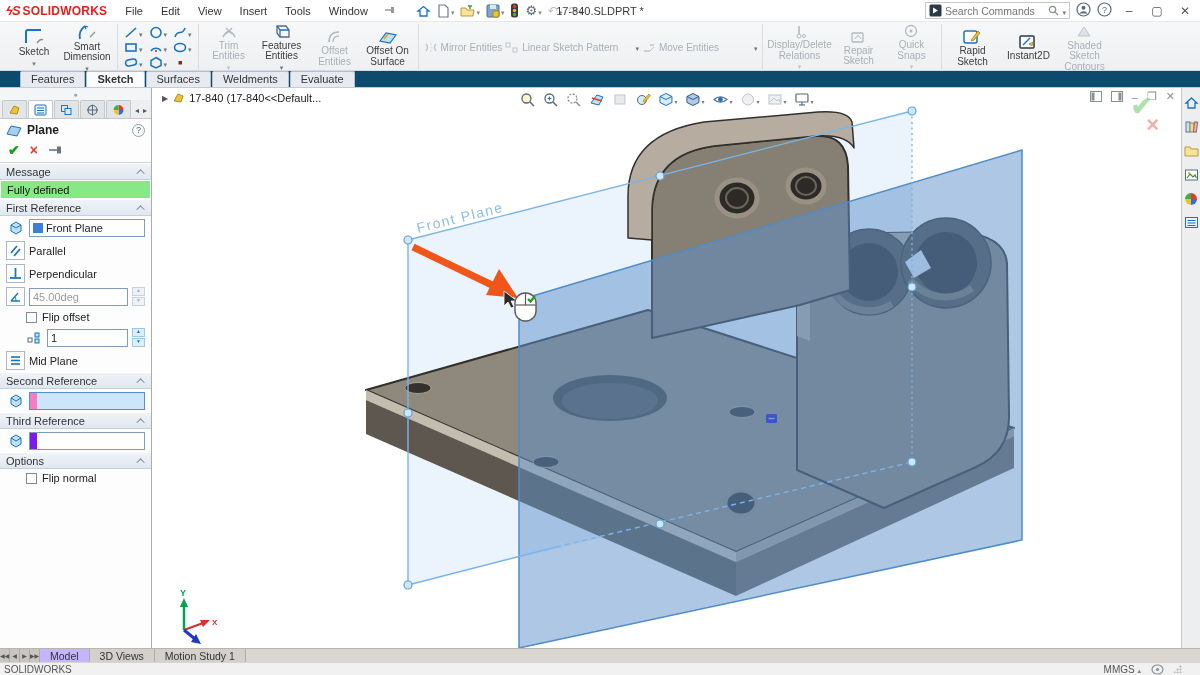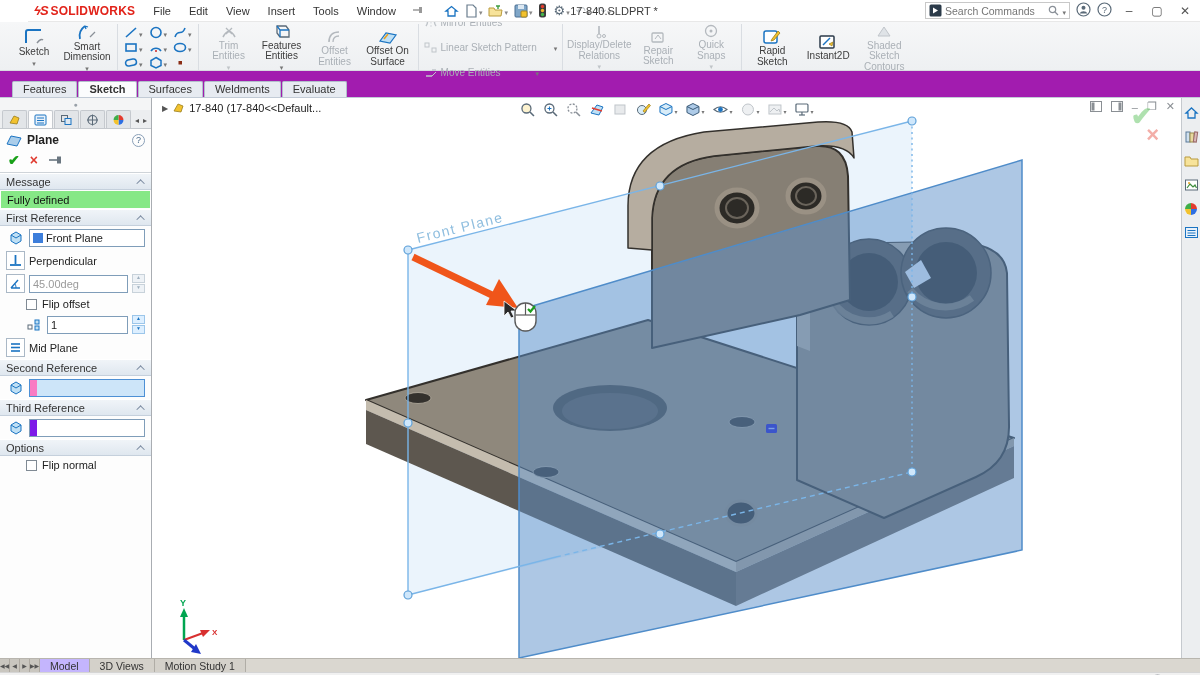--- a/index.html
+++ b/index.html
@@ -1,17 +1,17 @@
 <!DOCTYPE html>
 <html><head>
 <meta charset="utf-8">
 <style>
   * { margin:0; padding:0; box-sizing:border-box; }
   html,body { width:1200px; height:675px; overflow:hidden; font-family:"Liberation Sans", sans-serif; background:#fff; }
-  .titlebar { height:22px; display:flex; align-items:center; background:#fff; font-size:11px; color:#333; position:relative; border-bottom:1px solid #e8e8e8;margin-left:28px;}
+  .titlebar { height:22px; display:flex; align-items:center; background:#fff; font-size:11px; color:#333; position:relative; border-bottom:1px solid #e8e8e8;}
   .logo { display:flex; align-items:center; gap:3px; padding:0 10px 0 6px; }
   .logo .glyph { color:#e2231a; font-weight:bold; font-style:italic; font-size:13px; letter-spacing:-1px;}
   .logo .word { color:#e2231a; font-size:12px; letter-spacing:.2px;}
   .logo .word b{ font-weight:bold; }
   .menubar { display:flex; gap:2px; }
   .menubar .mi { padding:3px 8px; cursor:default; }
   .pin-ico { margin:0 8px; opacity:.75;}
   .qat { display:flex; align-items:center; gap:2px; margin-left:10px;}
   .qbtn { display:flex; align-items:center; padding:1px 2px; }
   .qbtn .dd2::after{ content:"▾"; font-size:7px; color:#888; margin-left:1px;}
@@ -23,23 +23,23 @@
   .ribbon { height:49px; background:linear-gradient(#f6f7f8,#eef0f2); display:flex; align-items:stretch; padding:2px 0 0 4px; border-bottom:1px solid #d7dbe0;}
   .rgroup { display:flex; align-items:center; padding:0 5px; border-right:1px solid #d9dde2; gap:3px;}
   .bigbtn { width:50px; display:flex; flex-direction:column; align-items:center; justify-content:flex-start; font-size:10px; color:#3c3c3c; text-align:center; line-height:1.05; padding-top:2px;}
   .bigbtn.dis { color:#aab0b6; }
   .bigbtn .lbl { margin-top:1px; }
   .bigbtn .dd { margin-top:auto; }
   .dd::after { content:"▾"; font-size:7px; color:#777; }
   .dis .dd::after { color:#c0c4c8; }
   .toolgrid { display:grid; grid-template-columns:repeat(3,1fr); grid-auto-rows:15px; column-gap:4px; row-gap:0; align-content:center;}
   .tg-cell { display:flex; align-items:center; gap:1px; padding:0 1px;}
-  .stackcol { display:flex; flex-direction:column; justify-content:center; gap:14px; }
+  .stackcol { display:flex; justify-content:center; gap:3px; }
   .rowbtn { display:flex; align-items:center; gap:3px; font-size:10px; color:#aab0b6; white-space:nowrap;}
-  .cmdtabs { height:27px; background:#a21caf; display:flex; align-items:flex-end; padding-left:12px; font-size:11px; border-bottom:1px solid #c2cbd6;}
+  .cmdtabs { height:17px; background:#0c4a6e; display:flex; align-items:flex-end; padding-left:20px; font-size:11px; border-bottom:1px solid #c2cbd6;}
   .ctab { padding:1px 10px 2px; border:1px solid #b3bfcc; border-bottom:none; background:#e7ebf1; color:#333; margin-right:1px; border-radius:2px 2px 0 0;}
   .ctab.active { background:#fbfcfd; font-weight:bold; }
   .main { display:flex; height:560px; }
   .panel { width:152px; background:#fdfdfd; border-right:1px solid #a9adb2; display:flex; flex-direction:column; font-size:11px; color:#222;}
   .splitgrip { height:12px; display:flex; align-items:center; justify-content:center; color:#98a0a8; font-size:7px; background:#f4f5f6;}
   .pmtabs { height:19px; display:flex; align-items:flex-end; background:#eceef0; border-bottom:1px solid #c5c9ce; padding-left:2px;}
   .pmtab { width:25px; height:18px; display:flex; align-items:center; justify-content:center; border:1px solid #c5c9ce; border-bottom:none; background:#e2e5e8; margin-right:1px; border-radius:2px 2px 0 0;}
   .pmtab.active { background:#fdfdfd; }
   .pmarrows { margin-left:auto; display:flex; font-size:8px; color:#555; gap:4px; padding:0 4px 3px 0;}
   .pm-title { display:flex; align-items:center; gap:5px; padding:4px 6px 3px; font-weight:bold; font-size:12px;}
@@ -459,20 +459,29 @@
           </svg>
         </span>
       <div class="field">
         <span style="width:10px;height:10px;background:#3d7edb;flex:none;"></span>
         <span>Front Plane</span>
       </div>
     </div>
     <div class="prow">
       <span class="iconbtn">
           <svg width="13" height="13">
+            <line x1="2" y1="9" x2="8" y2="2" stroke="#1b74c2" stroke-width="1.8"></line>
+            <line x1="5" y1="12" x2="11" y2="5" stroke="#1b74c2" stroke-width="1.8"></line>
+          </svg>
+        </span>
+      <span>Parallel</span>
+    </div>
+    <div class="prow">
+      <span class="iconbtn">
+          <svg width="13" height="13">
             <line x1="6.5" y1="1" x2="6.5" y2="10" stroke="#1b74c2" stroke-width="1.8"></line>
             <line x1="1" y1="11" x2="12" y2="11" stroke="#1b74c2" stroke-width="1.8"></line>
           </svg>
         </span>
       <span>Perpendicular</span>
     </div>
     <div class="prow">
       <span class="iconbtn">
           <svg width="13" height="13">
             <path d="M2 11 L11 11 M2 11 L9 3" stroke="#1b74c2" stroke-width="1.4" fill="none"></path>

